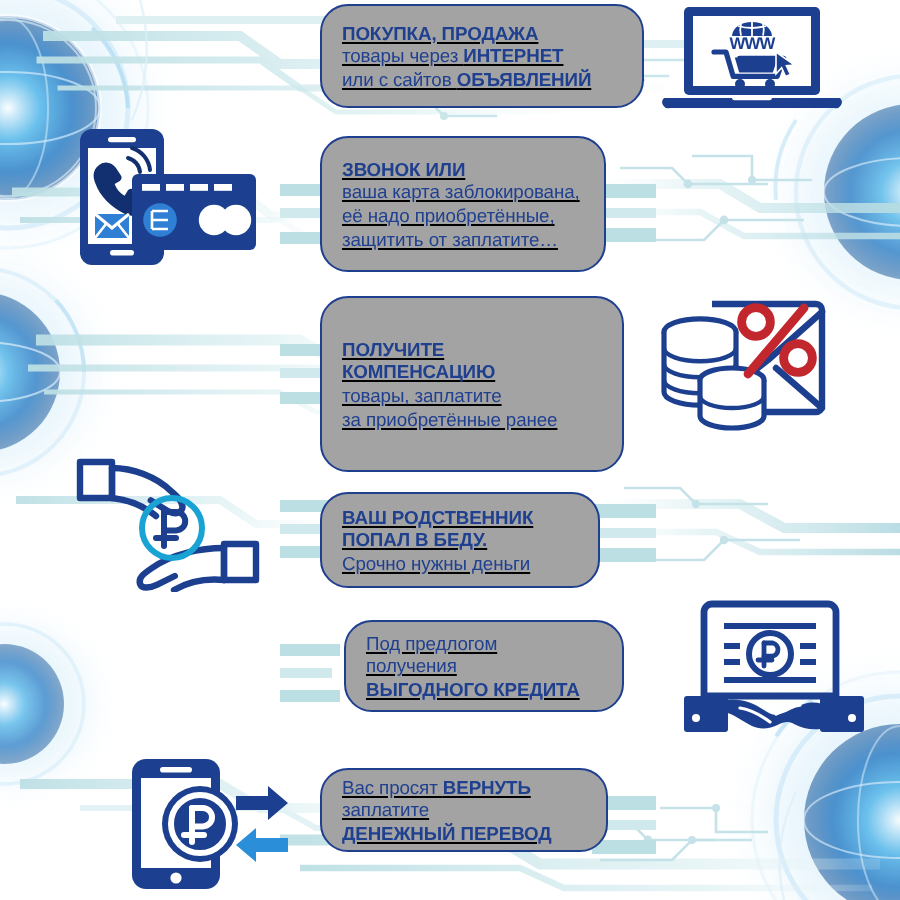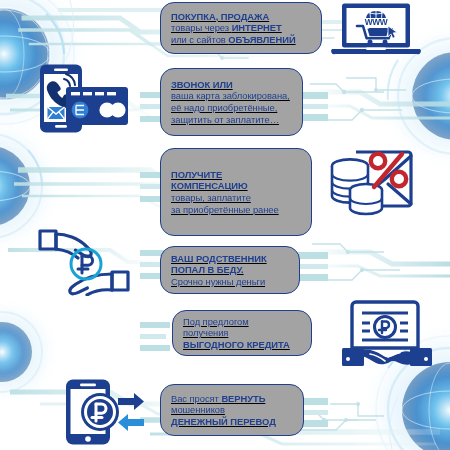--- a/index.html
+++ b/index.html
@@ -461,21 +461,21 @@
     <div class="ln b">ПОПАЛ В БЕДУ.</div>
     <div class="ln">Срочно нужны деньги</div>
   </div>
 
   <div class="box" style="left:160px;top:310px;width:140px;height:46px;margin-left:12px;">
     <div class="ln">Под предлогом</div>
     <div class="ln">получения</div>
     <div class="ln b">ВЫГОДНОГО КРЕДИТА</div>
   </div>
 
-  <div class="box" style="left:160px;top:384px;width:144px;height:52px;">
+  <div class="box" style="left:160px;top:384px;width:144px;height:42px;">
     <div class="ln">
       <span>Вас просят </span><b>ВЕРНУТЬ</b>
     </div>
-    <div class="ln">мошенников</div>
+    <div class="ln">заплатите</div>
     <div class="ln b">ДЕНЕЖНЫЙ ПЕРЕВОД</div>
   </div>
 
 </div>
 
 </body></html>

